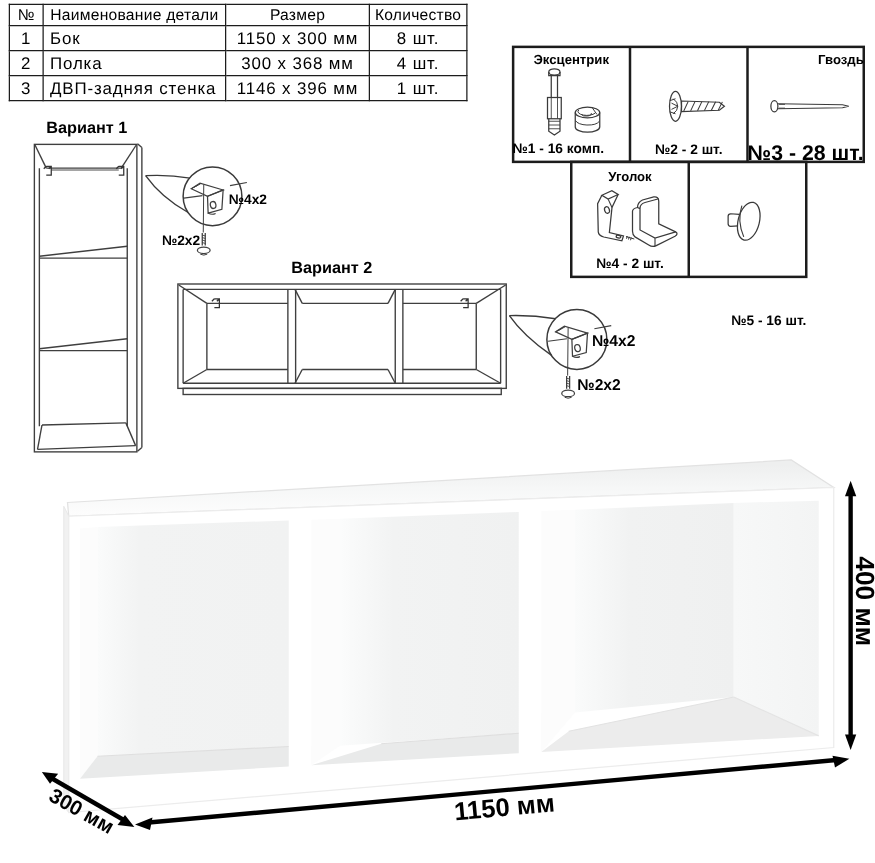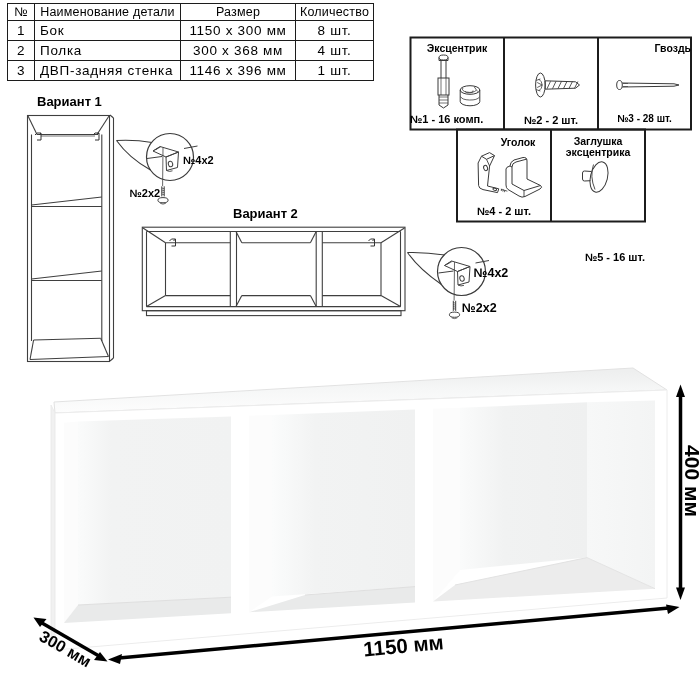--- a/index.html
+++ b/index.html
@@ -277,24 +277,23 @@
           <td>1146 x 396 мм</td>
           <td>1 шт.</td>
         </tr>
 </tbody>
     </table>
 
 <div class="t b" style="left:410px;top:42px;width:94px;text-align:center;font-size:10.5px;">Эксцентрик</div>
 <div class="t b" style="left:410px;top:113px;width:72px;text-align:center;font-size:11px;">№1 - 16 комп.</div>
 <div class="t b" style="left:504px;top:114px;width:94px;text-align:center;font-size:11px;">№2 - 2 шт.</div>
 <div class="t b" style="left:598px;top:42px;width:93px;text-align:right;font-size:10.5px;">Гвоздь</div>
-<div class="t b" style="left:598px;top:113px;width:93px;text-align:center;font-size:10px;">№3 - 28 шт.</div>
-<div class="t b" style="left:457px;top:135.5px;width:94px;text-align:center;font-size:10.5px;padding-left:14px;">Уголок</div>
+<div class="t b" style="left:598px;top:113px;width:93px;text-align:center;font-size:17px;">№3 - 28 шт.</div>
+<div class="t b" style="left:457px;top:135.5px;width:94px;text-align:center;font-size:10.5px;">Уголок</div>
 <div class="t b" style="left:457px;top:205px;width:94px;text-align:center;font-size:11px;">№4 - 2 шт.</div>
-<div class="t b" style="left:551px;top:135.5px;width:94px;text-align:center;font-size:10.5px;line-height:11.5px;">Заглушка<br>эксцентрика</div>
 <div class="t b" style="left:551px;top:205px;width:94px;text-align:right;font-size:11px;margin-top:46px;">№5 - 16 шт.</div>
 
 <div class="t b" style="left:37px;top:94px;font-size:13px;">Вариант 1</div>
 <div class="t b" style="left:233px;top:206px;font-size:13px;">Вариант 2</div>
 
 <div class="t b" style="left:183px;top:154px;font-size:11px;">№4х2</div>
 <div class="t b" style="left:129.5px;top:186.5px;font-size:11px;">№2х2</div>
 <div class="t b" style="left:473.5px;top:265.5px;font-size:12.5px;">№4х2</div>
 <div class="t b" style="left:461.8px;top:301px;font-size:12.5px;">№2х2</div>
 

